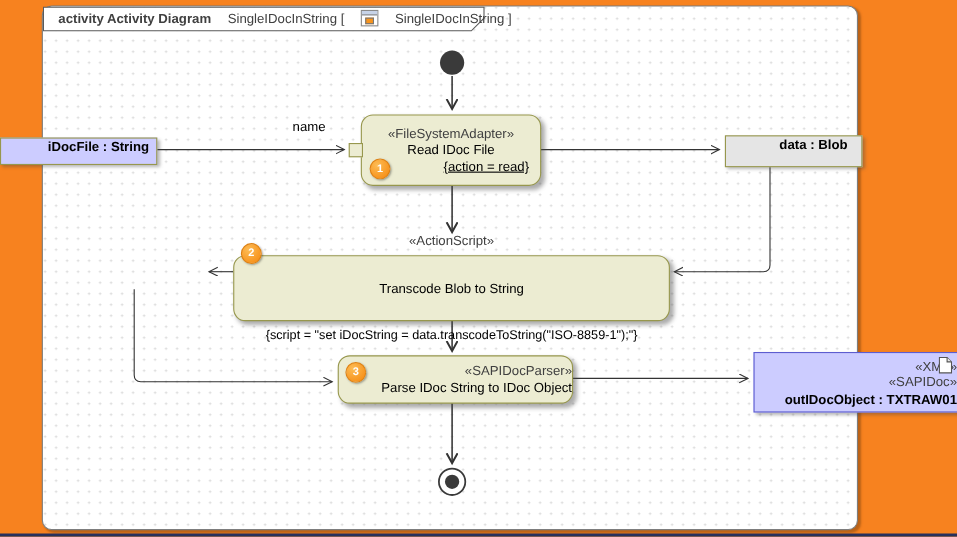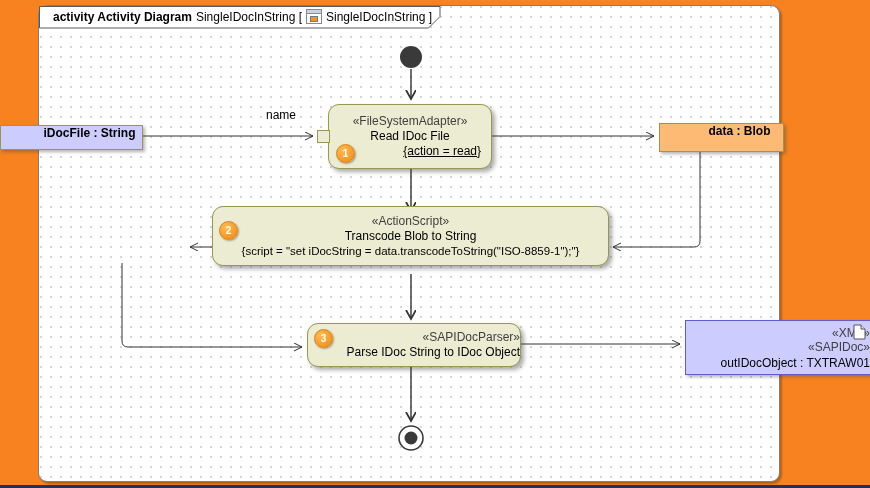--- a/index.html
+++ b/index.html
@@ -6,42 +6,42 @@
   body{font-family:"Liberation Sans","DejaVu Sans",sans-serif;}
   .screen{position:relative;width:870px;height:488px;background:#F7821F;overflow:hidden;}
   .bottom-strip{position:absolute;left:0;bottom:0;width:100%;height:3px;background:#27305c;z-index:6;}
   .canvas{position:absolute;left:38px;top:5px;width:740px;height:475px;background:#ffffff;
     border:1px solid #7d7d7d;border-radius:9px;z-index:1;
     background-image:radial-gradient(circle,#d6d6d6 0.8px,transparent 1.1px);
     background-size:10px 10px;background-position:7px 6px;
     box-shadow:2px 2px 2px rgba(0,0,0,.25);}
   .frame-label{position:absolute;left:39px;top:6px;width:402px;height:23px;z-index:3;}
   .frame-label svg{position:absolute;left:0;top:0;}
-  .frame-label .txt{position:absolute;left:14px;top:0;height:21px;display:flex;align-items:center;gap:4px;font-size:12px;color:#000000;white-space:nowrap;}
+  .frame-label .txt{position:absolute;left:14px;top:0;height:21px;display:flex;align-items:center;gap:15px;font-size:12px;color:#404040;white-space:nowrap;}
   .fl-bold{font-weight:bold;}
   .diagram-icon{display:inline-block;width:14px;height:13px;border:1px solid #8a8a8a;background:#fff;position:relative;}
   .diagram-icon::before{content:"";position:absolute;left:0;top:0;right:0;height:3px;background:#c7d3e8;border-bottom:1px solid #8a8a8a;}
   .diagram-icon::after{content:"";position:absolute;left:3px;top:6px;width:6px;height:4px;background:#f7941e;border:1px solid #777;}
   .edges{position:absolute;left:0;top:0;z-index:2;}
   .action{position:absolute;background:#ECECD2;border:1.2px solid #97974d;border-radius:11px;
     box-shadow:3px 3px 4px rgba(70,70,70,.45);z-index:3;display:flex;flex-direction:column;
     align-items:center;justify-content:center;font-size:12px;line-height:15px;color:#000;}
   .stereotype{color:#404040;}
   .action-name{font-weight:normal;}
   .constraint{color:#000;}
   .constraint.right{align-self:flex-end;padding-right:10px;text-decoration:underline;}
   .constraint.nowrap{white-space:nowrap;font-size:11.5px;}
   .obj{position:absolute;border:1.1px solid #97974d;font-weight:bold;font-size:12px;color:#000;
     display:flex;align-items:flex-start;justify-content:center;box-shadow:2px 2px 3px rgba(70,70,70,.4);z-index:4;white-space:nowrap;padding-left:36px;}
-  .obj.cream{background:#fdba74;}
+  .obj.cream{background:#e5e5e5;}
   .obj.lav{background:#CCCCFF;}
   .outdoc{position:absolute;background:#CCCCFF;border:1.2px solid #5d5dd0;z-index:4;
     display:flex;flex-direction:column;align-items:flex-end;justify-content:center;font-size:12px;line-height:14px;
     box-shadow:2px 2px 3px rgba(70,70,70,.4);}
-  .outdoc .obj-name{font-weight:normal;margin-top:2px;}
+  .outdoc .obj-name{font-weight:bold;margin-top:2px;}
   .doc-icon{position:absolute;top:3px;right:4px;}
   .badge{position:absolute;width:17px;height:17px;border-radius:50%;
     background:radial-gradient(circle at 35% 30%,#FDBC55,#F7941E 75%);
     border:1px solid #dd8013;color:#fff;font-weight:bold;font-size:10px;
     display:flex;align-items:center;justify-content:center;z-index:5;box-shadow:1px 1px 2px rgba(0,0,0,.35);}
   .pin{position:absolute;left:317px;top:130px;width:11px;height:11px;background:#ECECD2;border:1px solid #97974d;z-index:4;}
   .edge-label{position:absolute;left:260px;top:108px;width:42px;text-align:center;font-size:12px;color:#000;z-index:3;}
 </style>
 </head>
 <body>
@@ -88,21 +88,21 @@
 
   <div class="action" style="left:328px;top:104px;width:162px;height:63px;">
     <div class="stereotype">«FileSystemAdapter»</div>
     <div class="action-name">Read IDoc File</div>
     <div class="constraint right">{action = read}</div>
   </div>
   <div class="pin"></div>
   <div class="edge-label">name</div>
   <div class="badge" style="left:336px;top:144px;">1</div>
 
-  <div class="action" style="left:212px;top:206px;width:395px;height:58px;">
+  <div class="action" style="left:212px;top:232px;width:395px;height:58px;gap:28px;">
     <div class="stereotype">«ActionScript»</div>
     <div class="action-name">Transcode Blob to String</div>
     <div class="constraint nowrap">{script = "set iDocString = data.transcodeToString("ISO-8859-1");"}</div>
   </div>
   <div class="badge" style="left:219px;top:221px;">2</div>
 
   <div class="action" style="left:307px;top:323px;width:212px;height:42px;align-items:flex-end;">
     <div class="stereotype">«SAPIDocParser»</div>
     <div class="action-name">Parse IDoc String to IDoc Object</div>
   </div>

